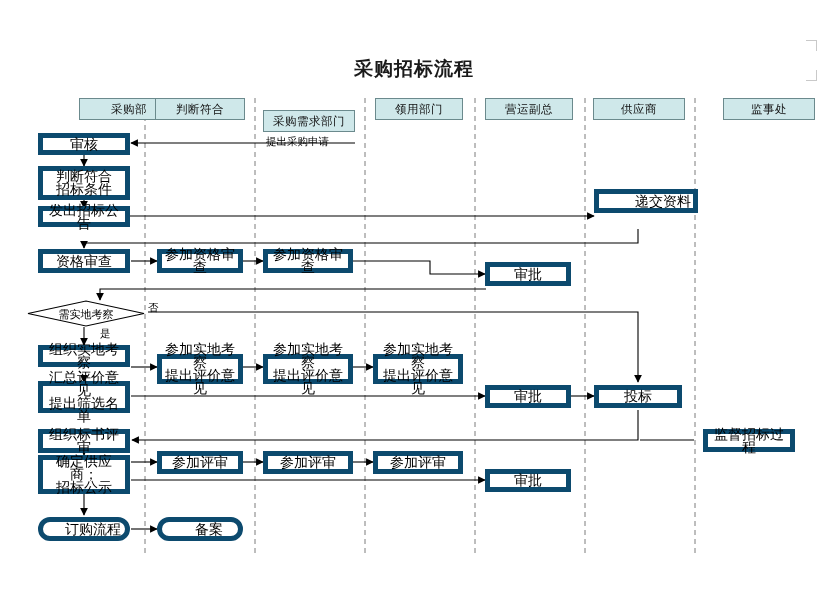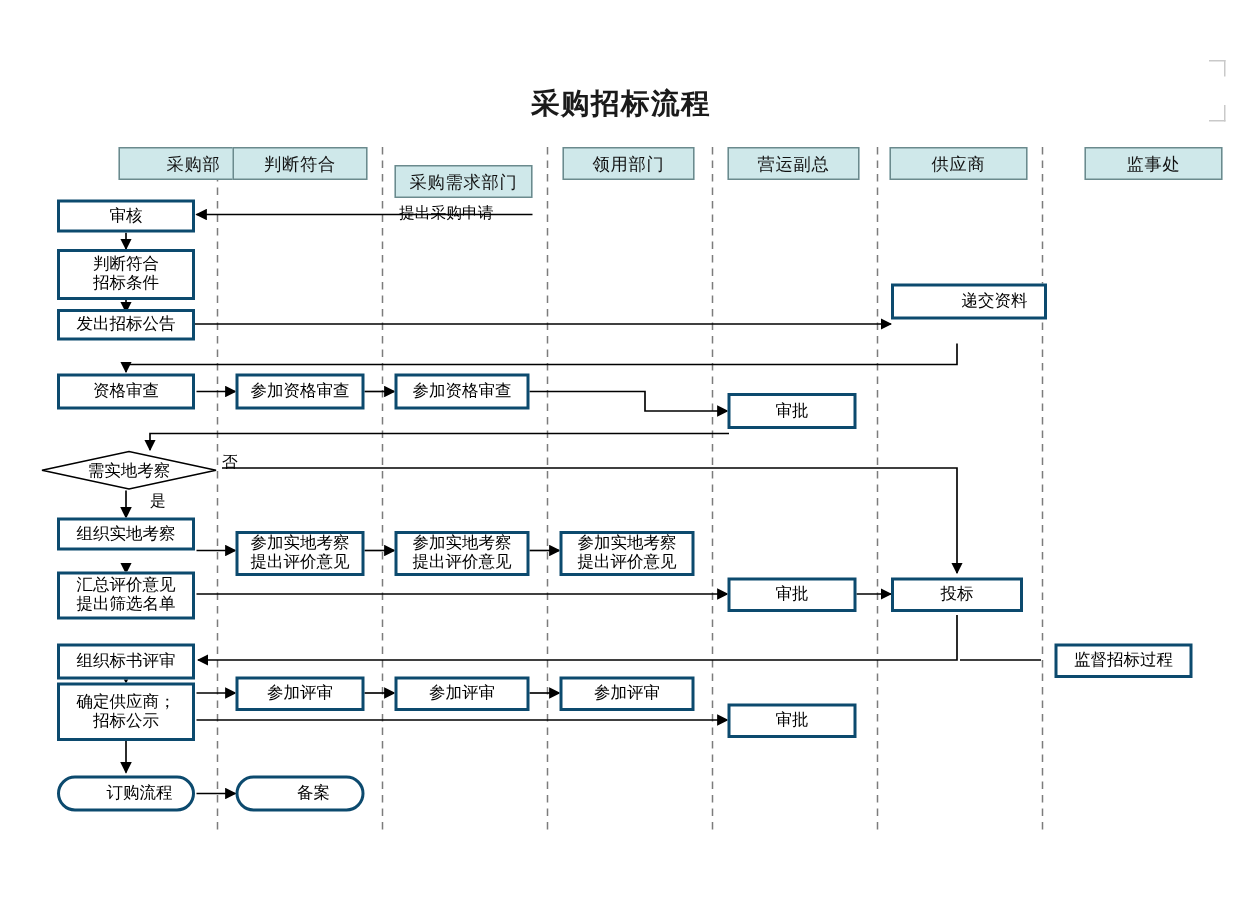--- a/index.html
+++ b/index.html
@@ -32,27 +32,27 @@
     align-items:center;
     justify-content:center;
     font-size:11.5px;
     color:#111;
     letter-spacing:0.5px;
   }
 
   .node {
     position:absolute;
     box-sizing:border-box;
-    border:2px solid #0c4a6e;
+    border:5px solid #0c4a6e;
     background:#fff;
     display:flex;
     flex-direction:column;
     align-items:center;
     justify-content:center;
-    font-size:11px;
+    font-size:14px;
     line-height:13px;
     color:#000;
     text-align:center;
     white-space:pre-line;
   }
   .node.round {
     border-radius:14px;
     padding-left:18px;
   }
 
@@ -160,21 +160,21 @@
   <div class="lane-head" style="left:155px; top:98px; width:90px;">判断符合</div>
   <div class="lane-head" style="left:263px; top:110px; width:92px;">采购需求部门</div>
   <div class="lane-head" style="left:375px; top:98px; width:88px;">领用部门</div>
   <div class="lane-head" style="left:485px; top:98px; width:88px;">营运副总</div>
   <div class="lane-head" style="left:593px; top:98px; width:92px;">供应商</div>
   <div class="lane-head" style="left:703px; top:98px; width:92px;margin-left:20px;">监事处</div>
 
   <div class="node" style="left:38px;  top:133px; width:92px;  height:22px;">审核</div>
   <div class="node" style="left:38px;  top:166px; width:92px;  height:34px;">判断符合
 招标条件</div>
-  <div class="node" style="left:38px;  top:206px; width:92px;  height:21px;font-family:Liberation Serif, serif;">发出招标公告</div>
+  <div class="node" style="left:38px;  top:206px; width:92px;  height:21px;">发出招标公告</div>
   <div class="node" style="left:38px;  top:249px; width:92px;  height:24px;">资格审查</div>
 
   <div class="node" style="left:157px; top:249px; width:86px;  height:24px;">参加资格审查</div>
   <div class="node" style="left:263px; top:249px; width:90px;  height:24px;">参加资格审查</div>
   <div class="node" style="left:485px; top:262px; width:86px;  height:24px;">审批</div>
   <div class="node" style="left:594px; top:189px; width:104px;  height:24px;padding-left:34px;">递交资料</div>
 
   <div class="dia-wrap" style="left:26px; top:300px; width:120px; height:27px;">
     <svg width="120" height="27" style="position:absolute;left:0;top:0;">
       <polygon points="2,13.5 60,1 118,13.5 60,26" fill="#ffffff" stroke="#000000" stroke-width="1.1"></polygon>

